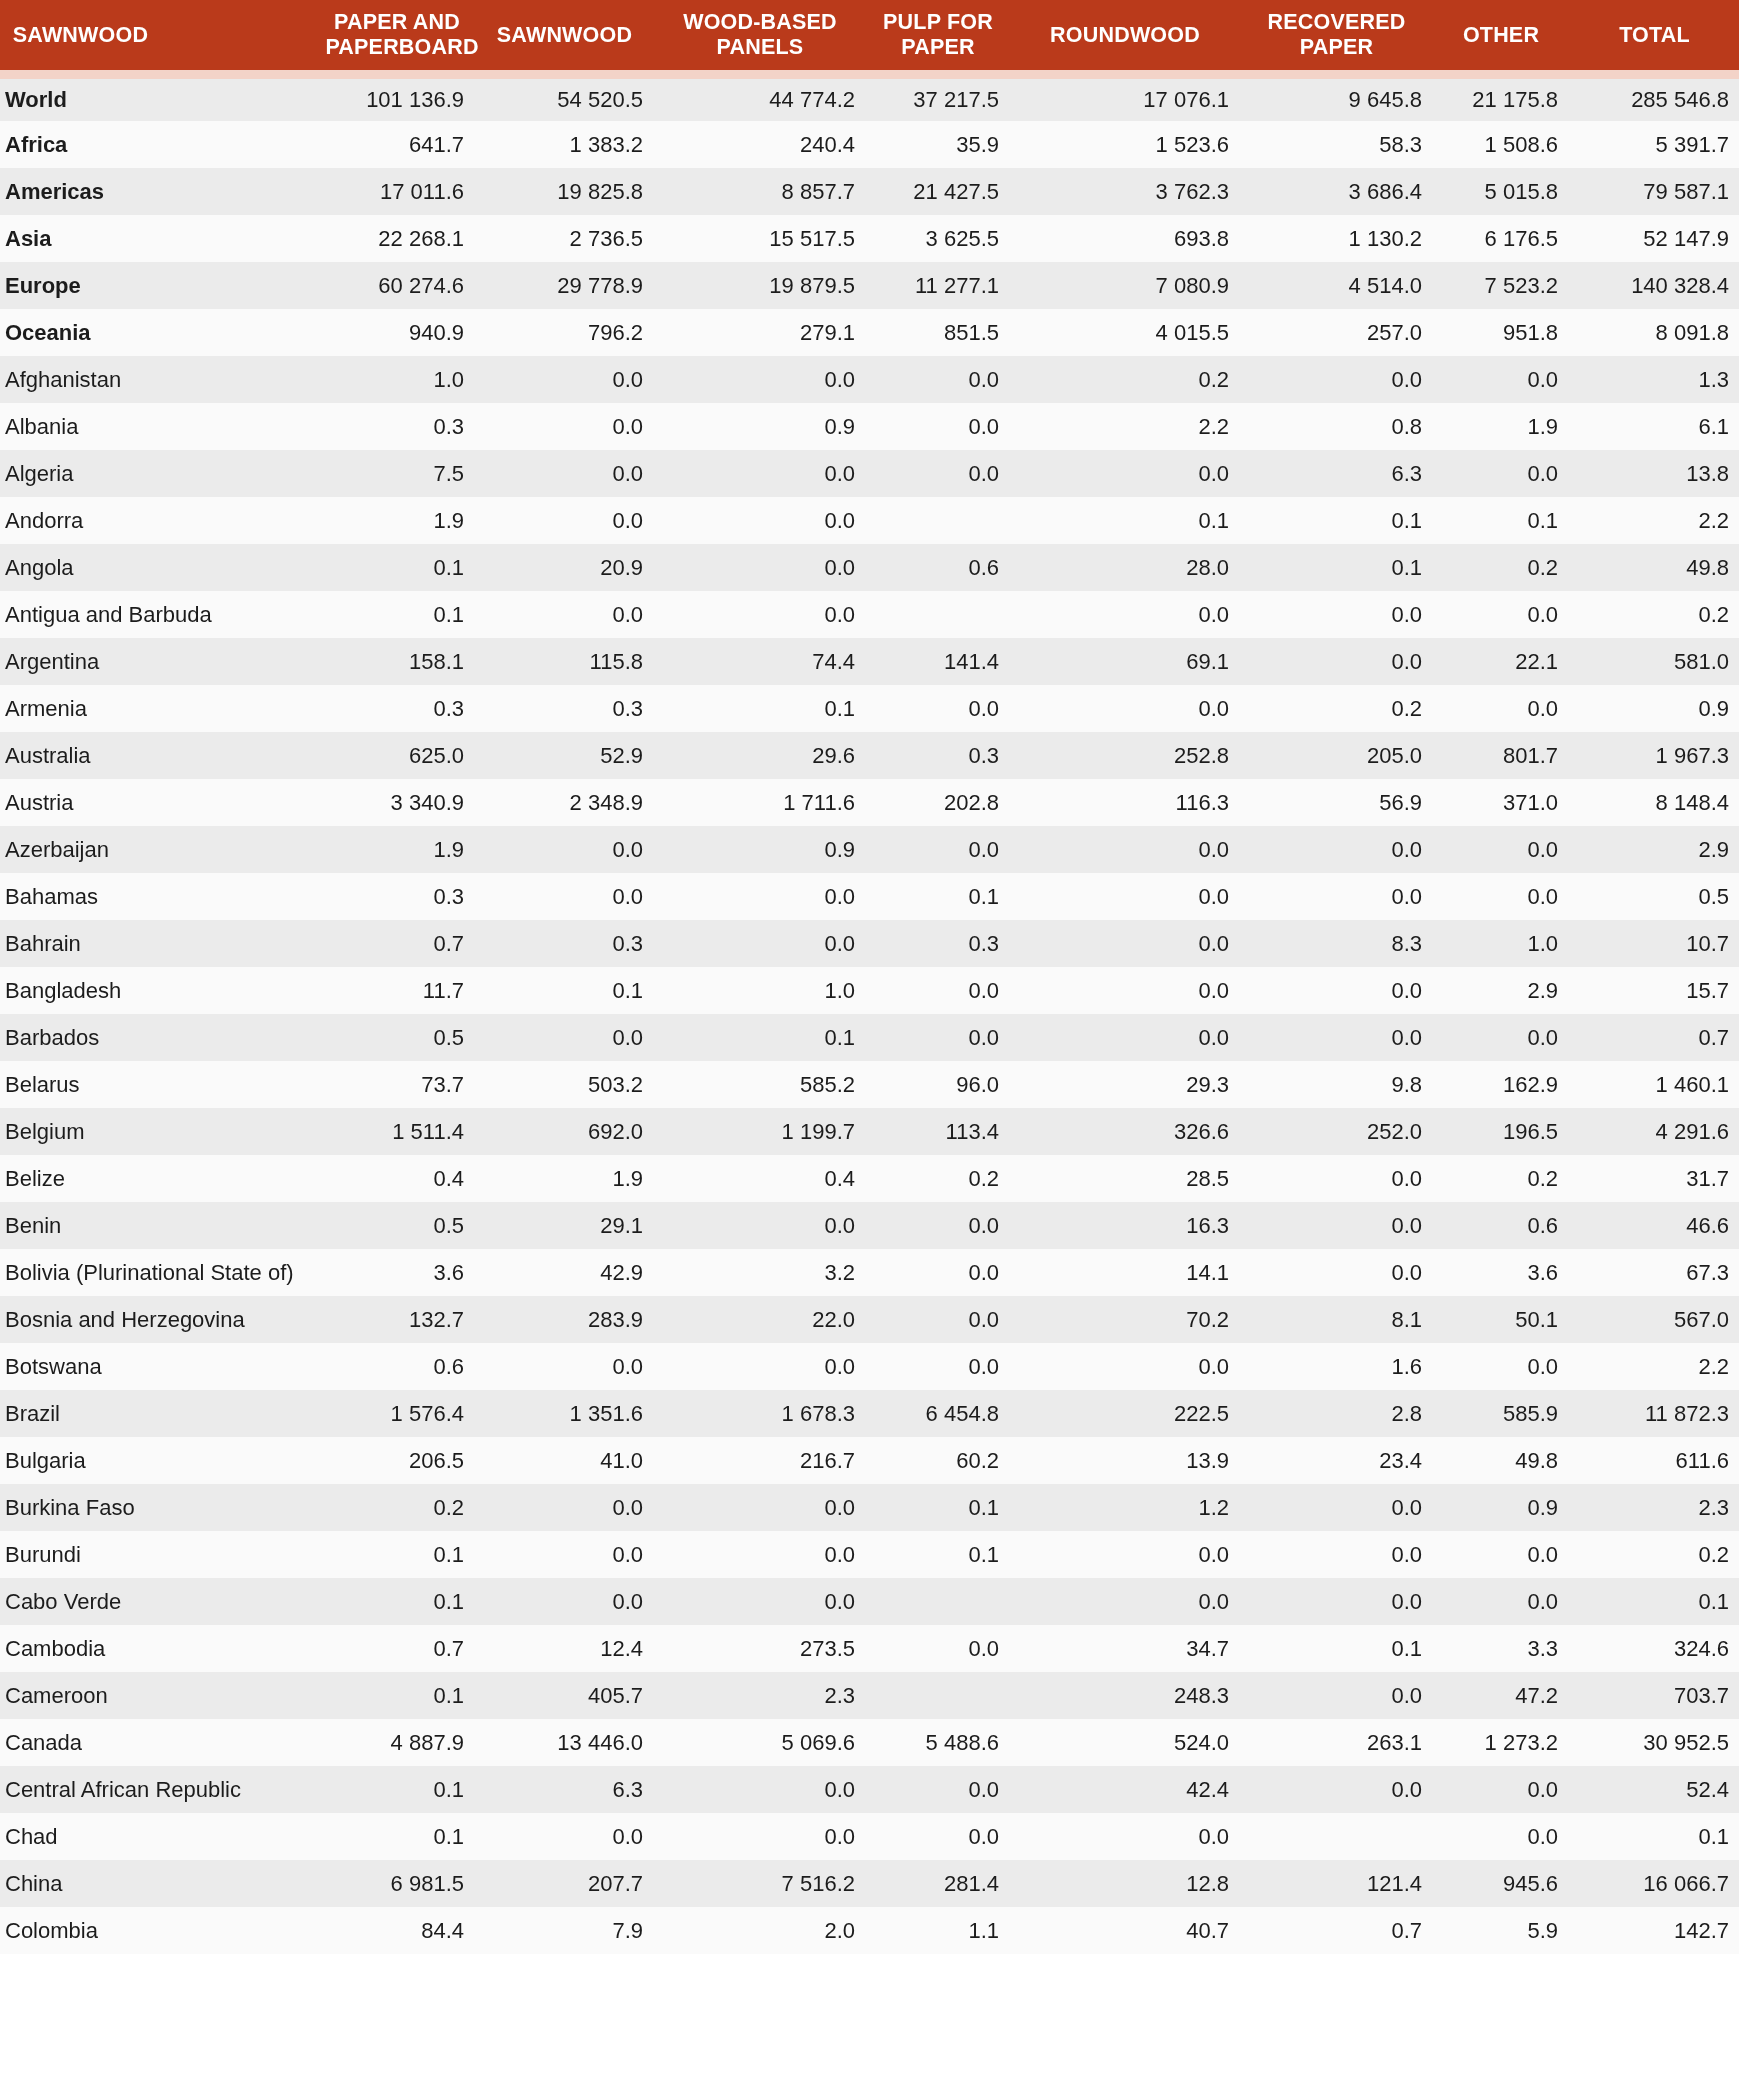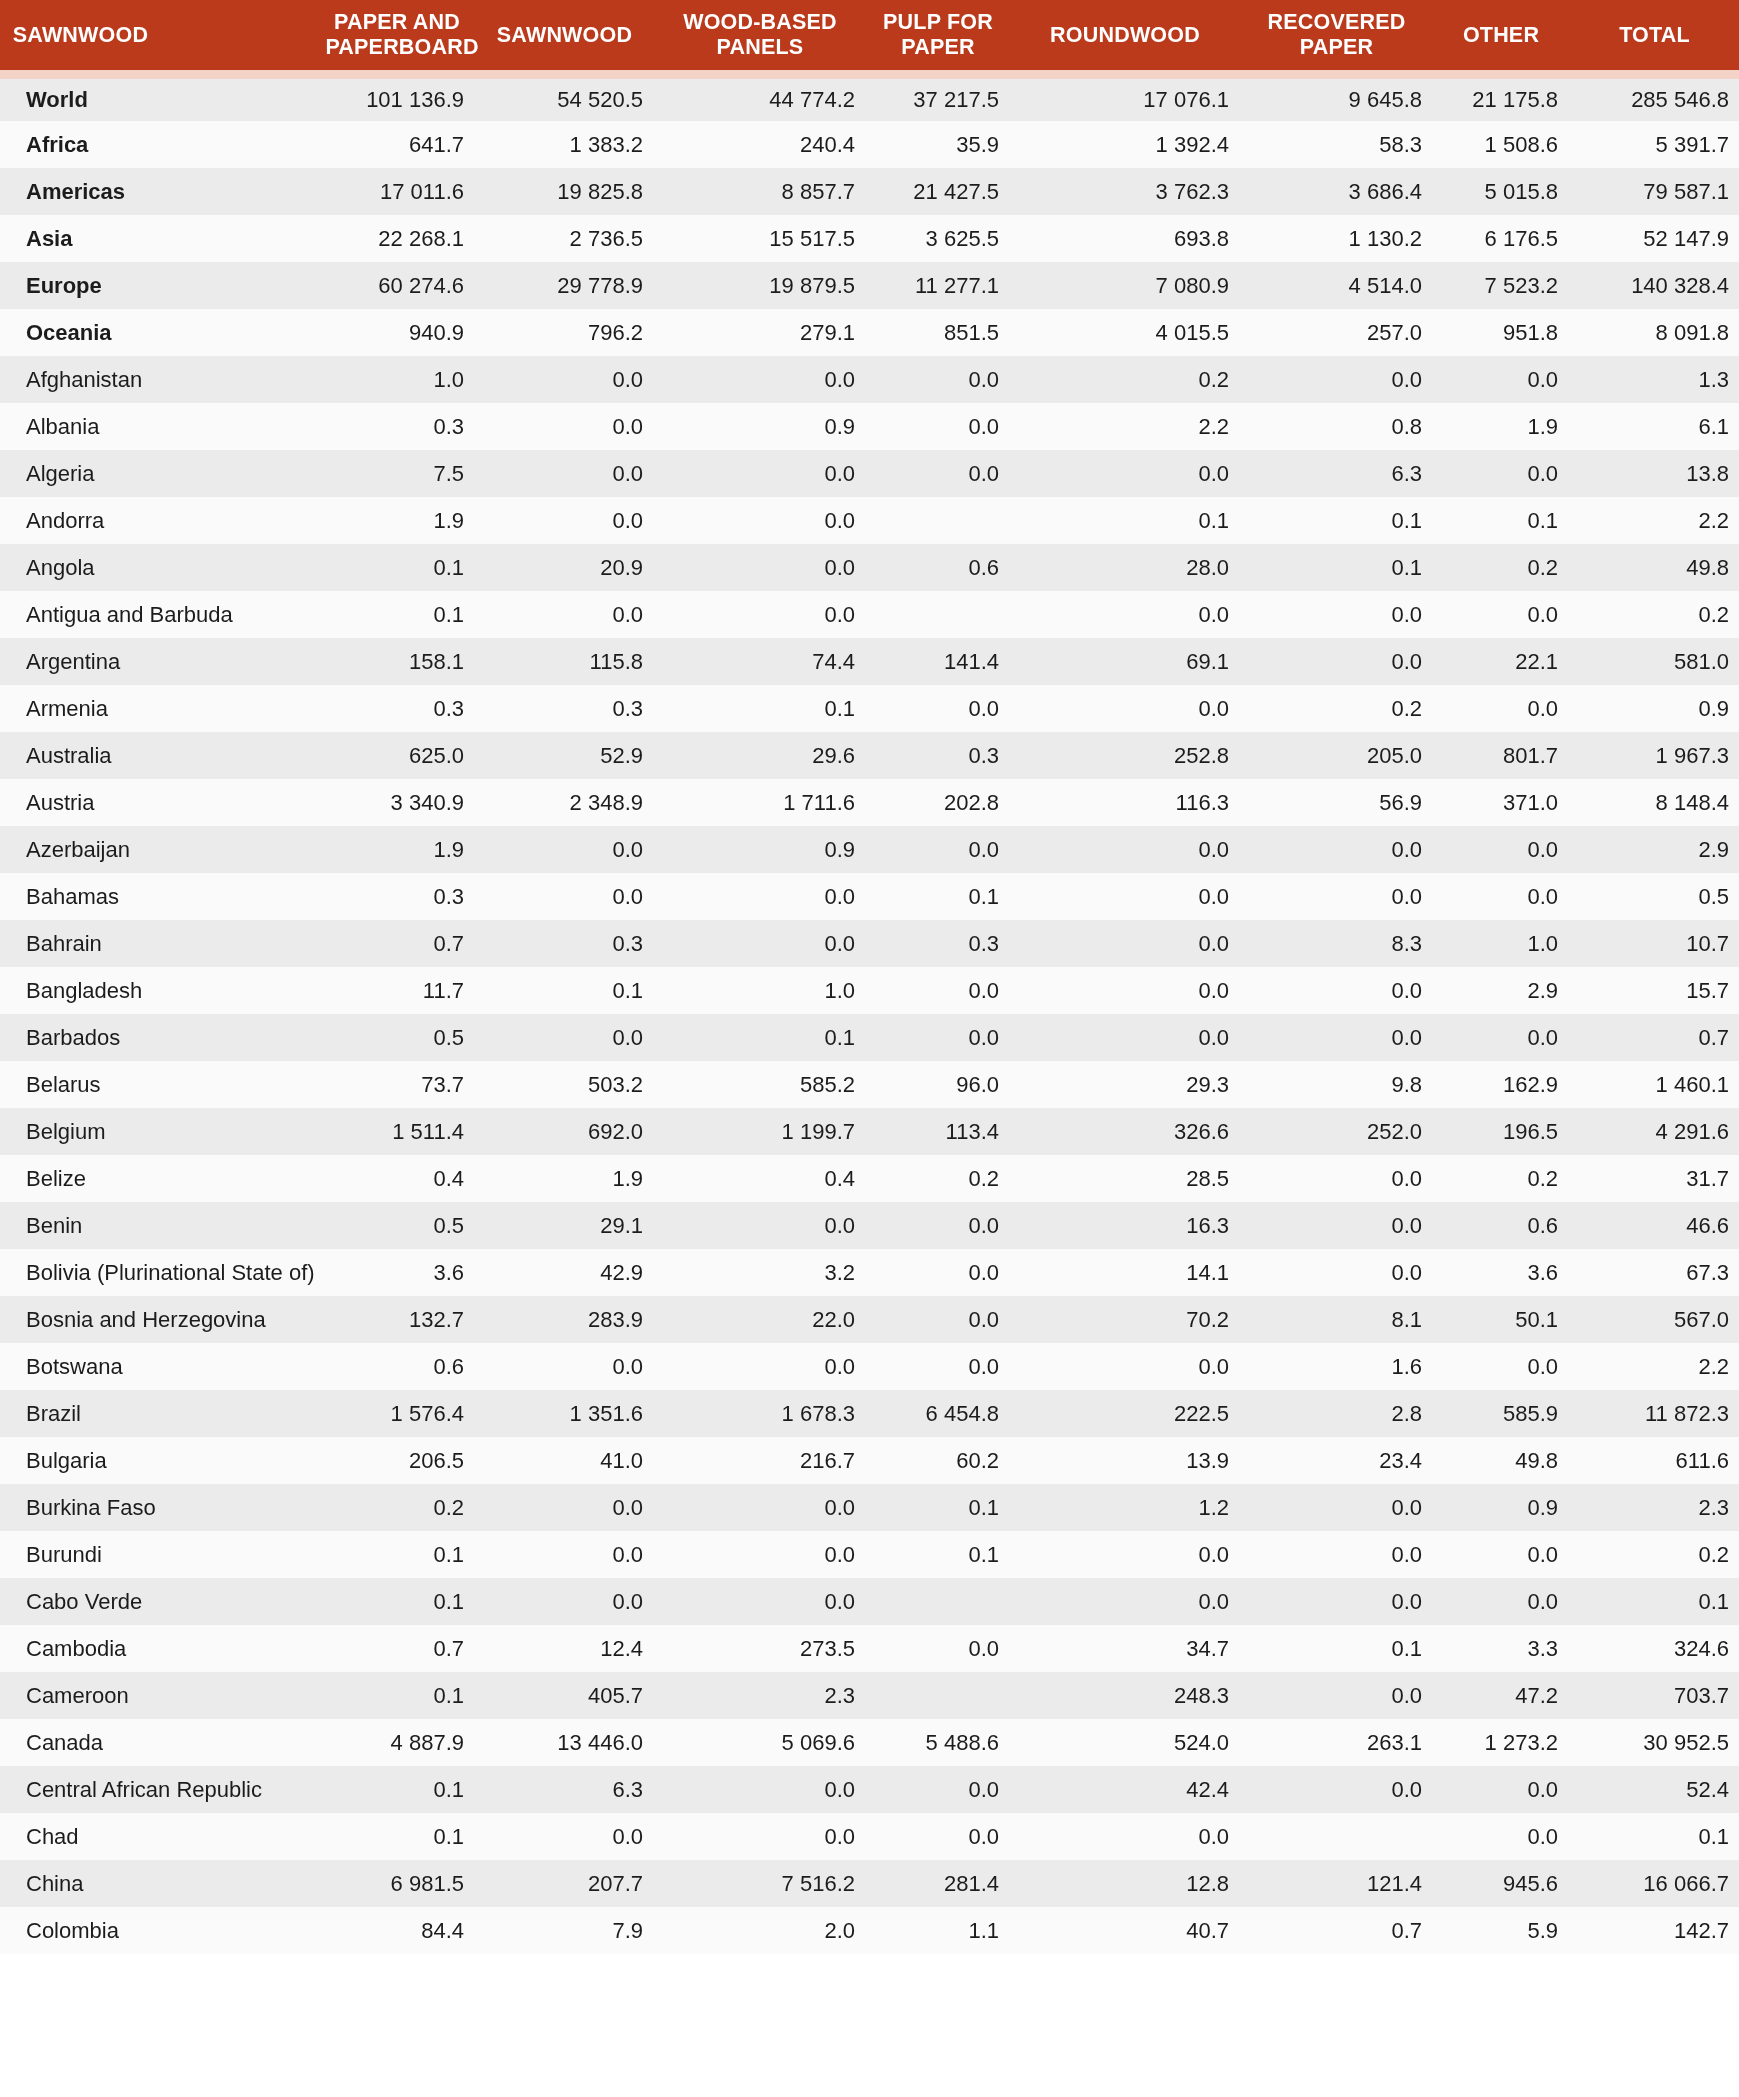--- a/index.html
+++ b/index.html
@@ -35,21 +35,21 @@
   tbody tr:nth-child(odd)  { background: #EBEBEB; }
   tbody tr:nth-child(even) { background: #FAFAFA; }
   tbody td {
     font-size: 22px;
     vertical-align: middle;
     white-space: nowrap;
     overflow: hidden;
   }
   td.country {
     text-align: left;
-    padding-left: 26px;
+    padding-left: 5px;
   }
   td.num {
     text-align: right;
     padding-right: 11px;
   }
   tr.region td.country { font-weight: 700; }
 </style>
 </head>
 <body>
 
@@ -89,21 +89,21 @@
         <td class="num">9 645.8</td>
         <td class="num">21 175.8</td>
         <td class="num">285 546.8</td>
       </tr>
       <tr class="region">
         <td class="country">Africa</td>
         <td class="num">641.7</td>
         <td class="num">1 383.2</td>
         <td class="num">240.4</td>
         <td class="num">35.9</td>
-        <td class="num">1 392.4</td>
+        <td class="num">1 523.6</td>
         <td class="num">58.3</td>
         <td class="num">1 508.6</td>
         <td class="num">5 391.7</td>
       </tr>
       <tr class="region">
         <td class="country">Americas</td>
         <td class="num">17 011.6</td>
         <td class="num">19 825.8</td>
         <td class="num">8 857.7</td>
         <td class="num">21 427.5</td>

